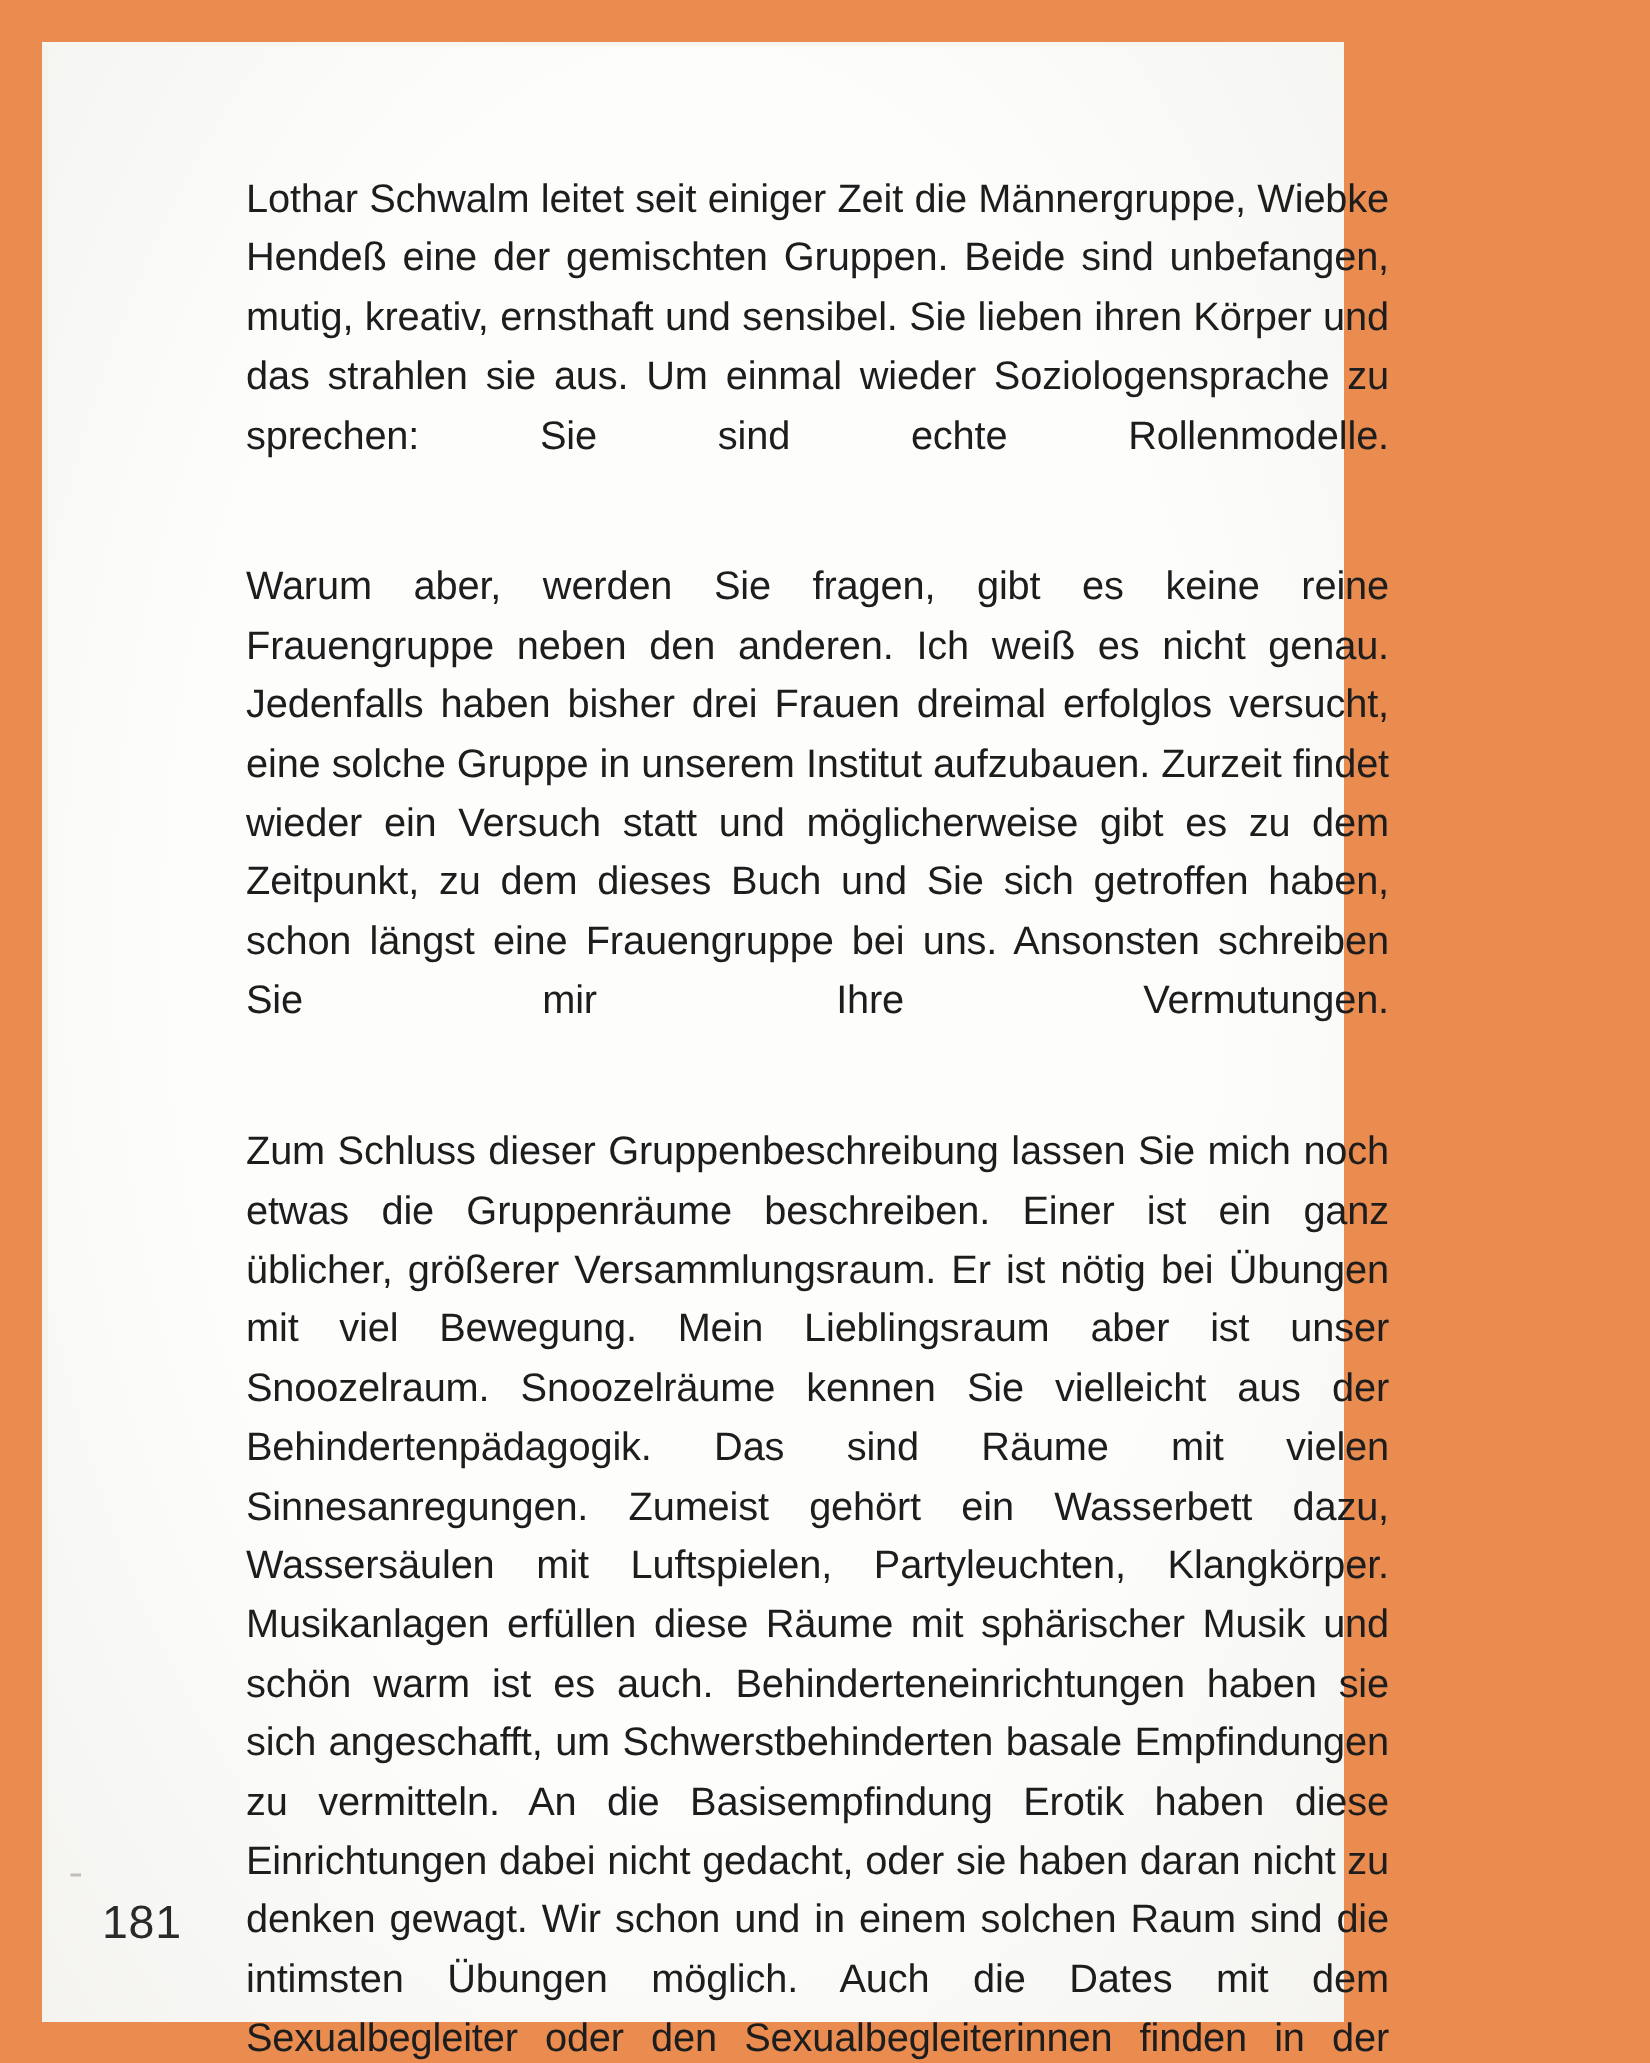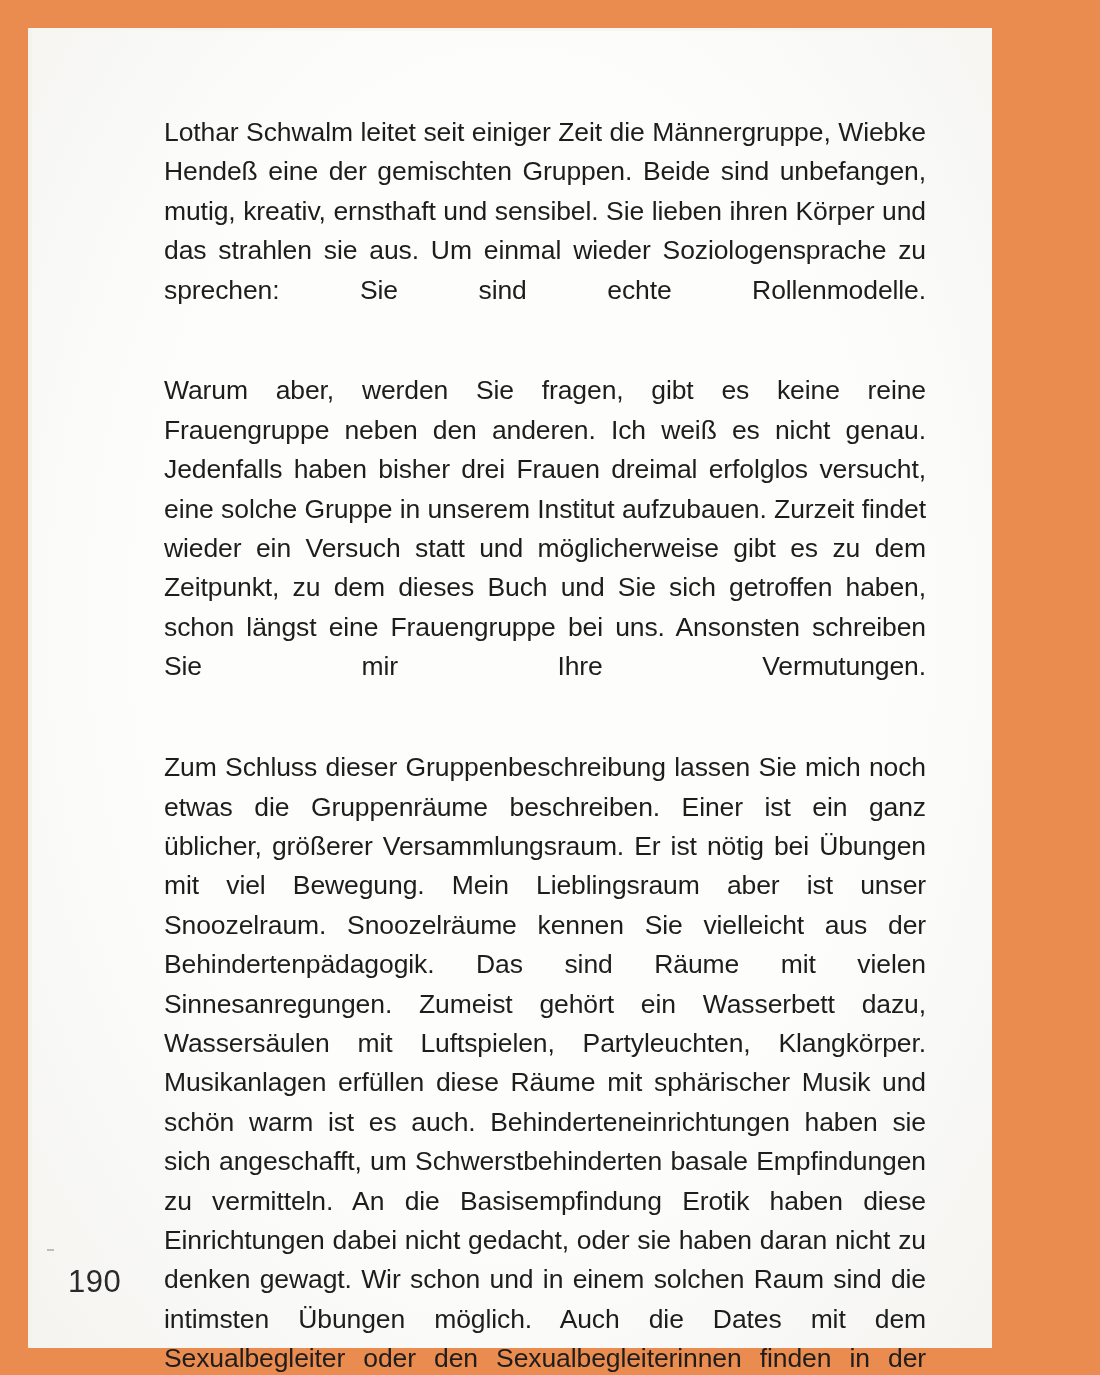--- a/index.html
+++ b/index.html
@@ -12,21 +12,21 @@
     background: #ea8b4f;
     font-family: "Liberation Sans", sans-serif;
     overflow: hidden;
   }
 
   
   .page-sheet {
     position: absolute;
     left: 28px;
     top: 28px;
-    width: 964px;
+    width: 868px;
     height: 1320px;
     background: #fdfdfc;
     box-sizing: border-box;
     border-left: 4px solid #f4f3ec;
     border-top: 3px solid #f7f6f0;
   }
 
   
   .page-sheet::before {
     content: "";
@@ -92,15 +92,15 @@
 <div class="page-sheet">
 
   <div class="text-column">
     <p class="body-text">Lothar Schwalm leitet seit einiger Zeit die Männergruppe, Wiebke Hendeß eine der gemischten Gruppen. Beide sind unbefangen, mutig, kreativ, ernsthaft und sensibel. Sie lieben ihren Körper und das strahlen sie aus. Um einmal wieder Soziologensprache zu sprechen: Sie sind echte Rollenmodelle.</p>
     <p class="body-text">Warum aber, werden Sie fragen, gibt es keine reine Frauengruppe neben den anderen. Ich weiß es nicht genau. Jedenfalls haben bisher drei Frauen dreimal erfolglos versucht, eine solche Gruppe in unserem Institut aufzubauen. Zurzeit findet wieder ein Versuch statt und möglicherweise gibt es zu dem Zeitpunkt, zu dem dieses Buch und Sie sich getroffen haben, schon längst eine Frauengruppe bei uns. Ansonsten schreiben Sie mir Ihre Vermutungen.</p>
     <p class="body-text">Zum Schluss dieser Gruppenbeschreibung lassen Sie mich noch etwas die Gruppenräume beschreiben. Einer ist ein ganz üblicher, größerer Versammlungsraum. Er ist nötig bei Übungen mit viel Bewegung. Mein Lieblingsraum aber ist unser Snoozelraum. Snoozelräume kennen Sie vielleicht aus der Behindertenpädagogik. Das sind Räume mit vielen Sinnesanregungen. Zumeist gehört ein Wasserbett dazu, Wassersäulen mit Luftspielen, Partyleuchten, Klangkörper. Musikanlagen erfüllen diese Räume mit sphärischer Musik und schön warm ist es auch. Behinderteneinrichtungen haben sie sich angeschafft, um Schwerstbehinderten basale Empfindungen zu vermitteln. An die Basisempfindung Erotik haben diese Einrichtungen dabei nicht gedacht, oder sie haben daran nicht zu denken gewagt. Wir schon und in einem solchen Raum sind die intimsten Übungen möglich. Auch die Dates mit dem Sexualbegleiter oder den Sexualbegleiterinnen finden in der Regel hier statt.</p>
   </div>
 
   <div class="scan-speck"></div>
 
-  <div class="page-number">190</div>
+  <div class="page-number">181</div>
 
 </div>
 
 </body></html>

